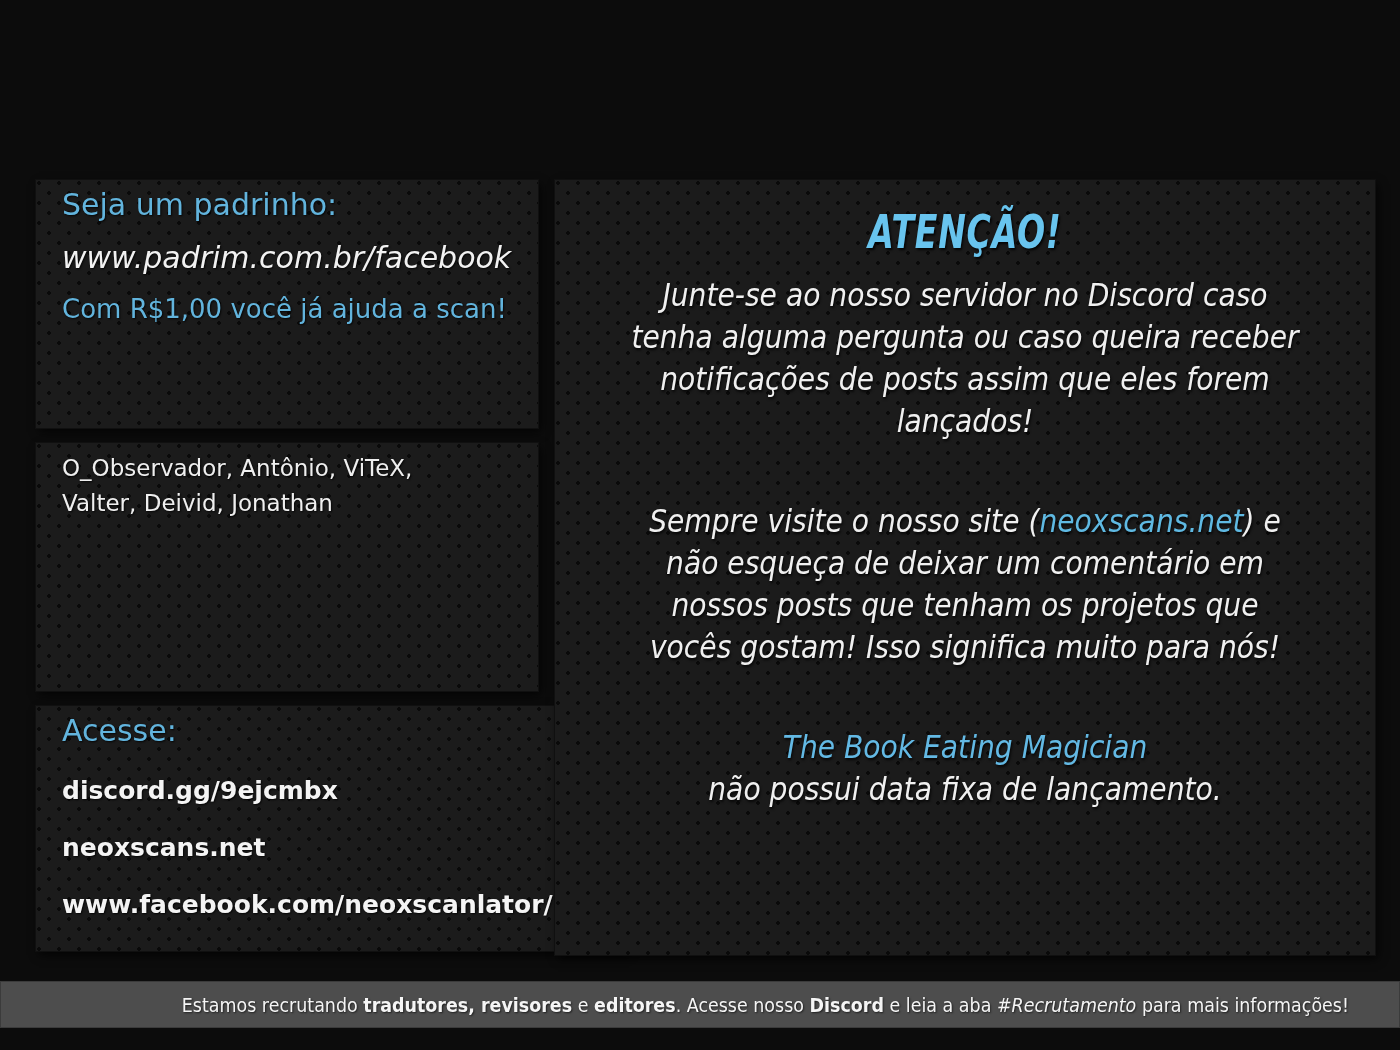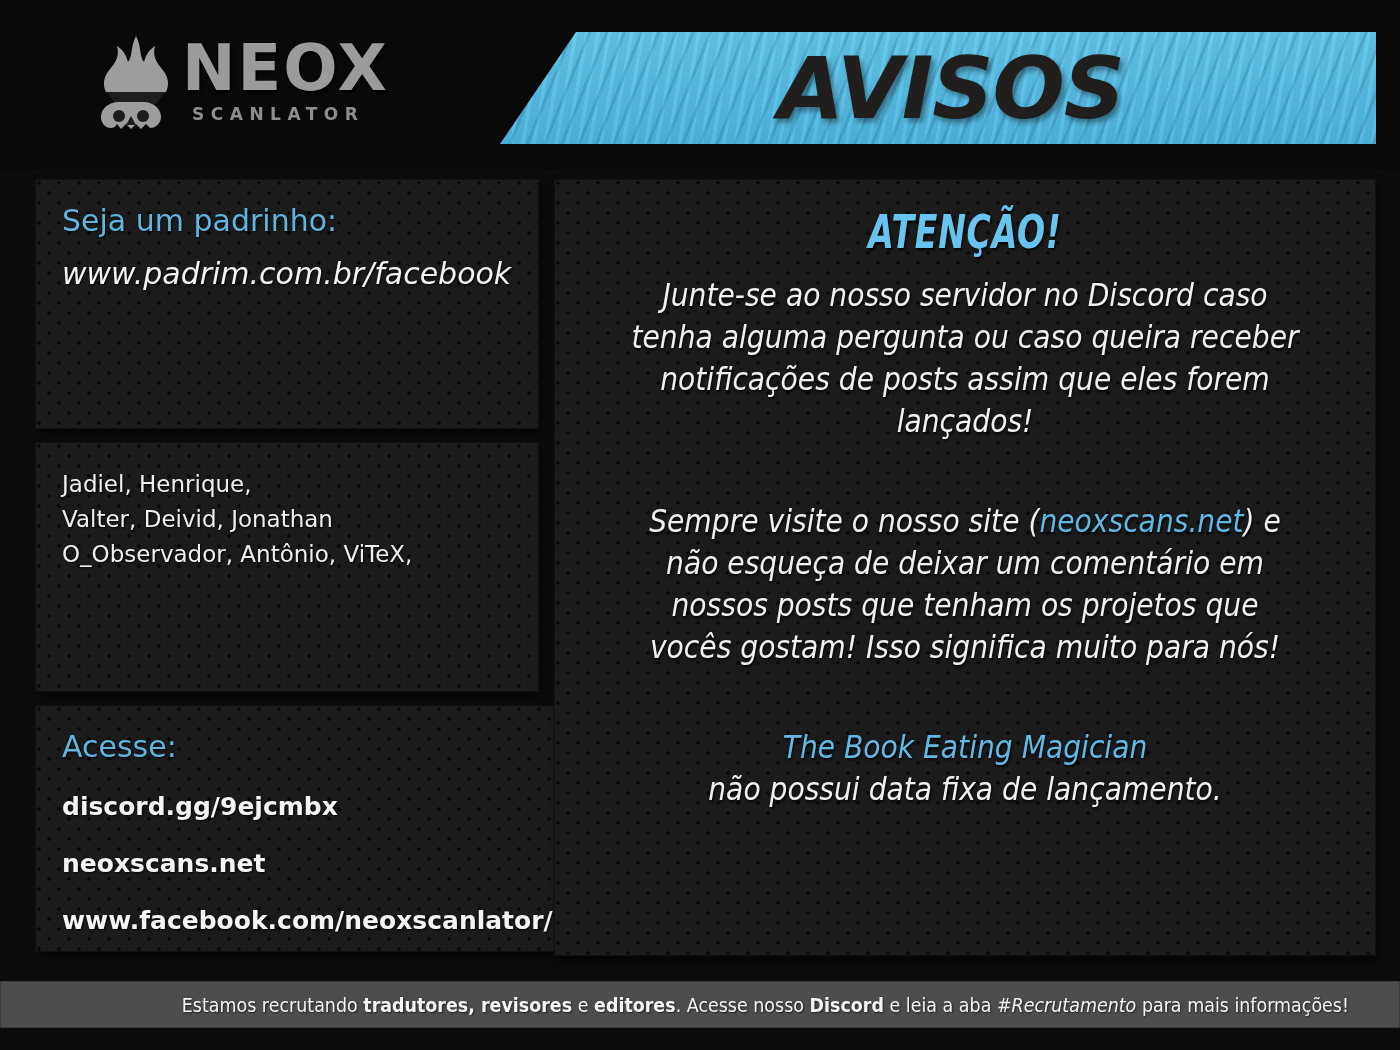--- a/index.html
+++ b/index.html
@@ -108,21 +108,21 @@
       radial-gradient(circle at 13px 13px, #0a0a0a 1.6px, rgba(0,0,0,0) 2px);
     background-size: 20px 20px, 20px 20px;
     box-shadow: 0 0 0 1px #101010, 3px 4px 9px rgba(0,0,0,0.75);
   }
 
   #panel-padrinho { left: 36px; top: 180px; width: 502px; height: 248px; }
   #panel-diamante { left: 36px; top: 443px; width: 502px; height: 248px; }
   #panel-acesse   { left: 36px; top: 706px; width: 590px; height: 245px; }
   #panel-avisos   { left: 555px; top: 180px; width: 820px; height: 775px; }
 
-  .panel-inner { padding: 22px 26px; }
+  .panel-inner { padding: 6px 26px; }
 
   .head-blue {
     color: #62b4dd;
     font-family: "DejaVu Sans", sans-serif;
     font-size: 30px;
     line-height: 38px;
     text-shadow: 1px 1px 2px rgba(0,0,0,0.8);
   }
   .line-white-italic {
     color: #f2f2f2;
@@ -215,58 +215,33 @@
     text-shadow: 1px 1px 2px rgba(0,0,0,0.6);
   }
   #footer-text b { font-weight: bold; }
   #footer-text i { font-style: italic; }
 </style>
 </head>
 <body>
 
 <div id="page">
 
-  <div id="header">
-
-    <div id="logo">
-      <svg id="logo-mark" viewBox="0 0 100 100">
-        <g fill="#9d9d9d">
-          <path d="M50 4 C44 16 47 24 42 30 C40 22 36 17 31 14 C34 24 29 31 24 37 C18 44 16 52 20 60 L80 60 C84 52 82 44 76 37 C71 31 66 24 69 14 C64 17 60 22 58 30 C53 24 56 16 50 4 Z"></path>
-          <path d="M20 60 L80 60 L66 76 L34 76 Z" fill="#1d1d1d"></path>
-          <path d="M33 70 C22 70 15 77 15 85 C15 91 19 96 25 96 C28 96 30 94 31 92 L35 97 L40 92 L45 97 L50 92 L55 97 L60 92 L64 96 C70 96 75 91 75 85 C75 77 68 70 57 70 Z"></path>
-        </g>
-        <g fill="#1d1d1d">
-          <circle cx="33" cy="84" r="6"></circle>
-          <circle cx="57" cy="84" r="6"></circle>
-          <path d="M45 84 L50 93 L40 93 Z"></path>
-        </g>
-      </svg>
-      <div id="logo-text">
-        <div class="logo-word">NEOX</div>
-        <div class="logo-sub">SCANLATOR</div>
-      </div>
-    </div>
-
-    <div id="banner">
-      <div id="banner-title">AVISOS</div>
-    </div>
-  </div>
 
   <div class="panel" id="panel-padrinho">
     <div class="panel-inner">
       <div class="head-blue">Seja um padrinho:</div>
       <div class="line-white-italic">www.padrim.com.br/facebook</div>
+      <div class="line-blue">Com R$1,00 você já ajuda a scan!</div>
     </div>
   </div>
 
   <div class="panel" id="panel-diamante">
     <div class="panel-inner">
-      <div class="names">Jadiel, Henrique,</div>
+      <div class="names">O_Observador, Antônio, ViTeX,</div>
       <div class="names">Valter, Deivid, Jonathan</div>
-      <div class="names">O_Observador, Antônio, ViTeX,</div>
     </div>
   </div>
 
   <div class="panel" id="panel-acesse">
     <div class="panel-inner">
       <div class="head-blue">Acesse:</div>
       <div class="link-line">discord.gg/9ejcmbx</div>
       <div class="link-line">neoxscans.net</div>
       <div class="link-line">www.facebook.com/neoxscanlator/</div>
     </div>

